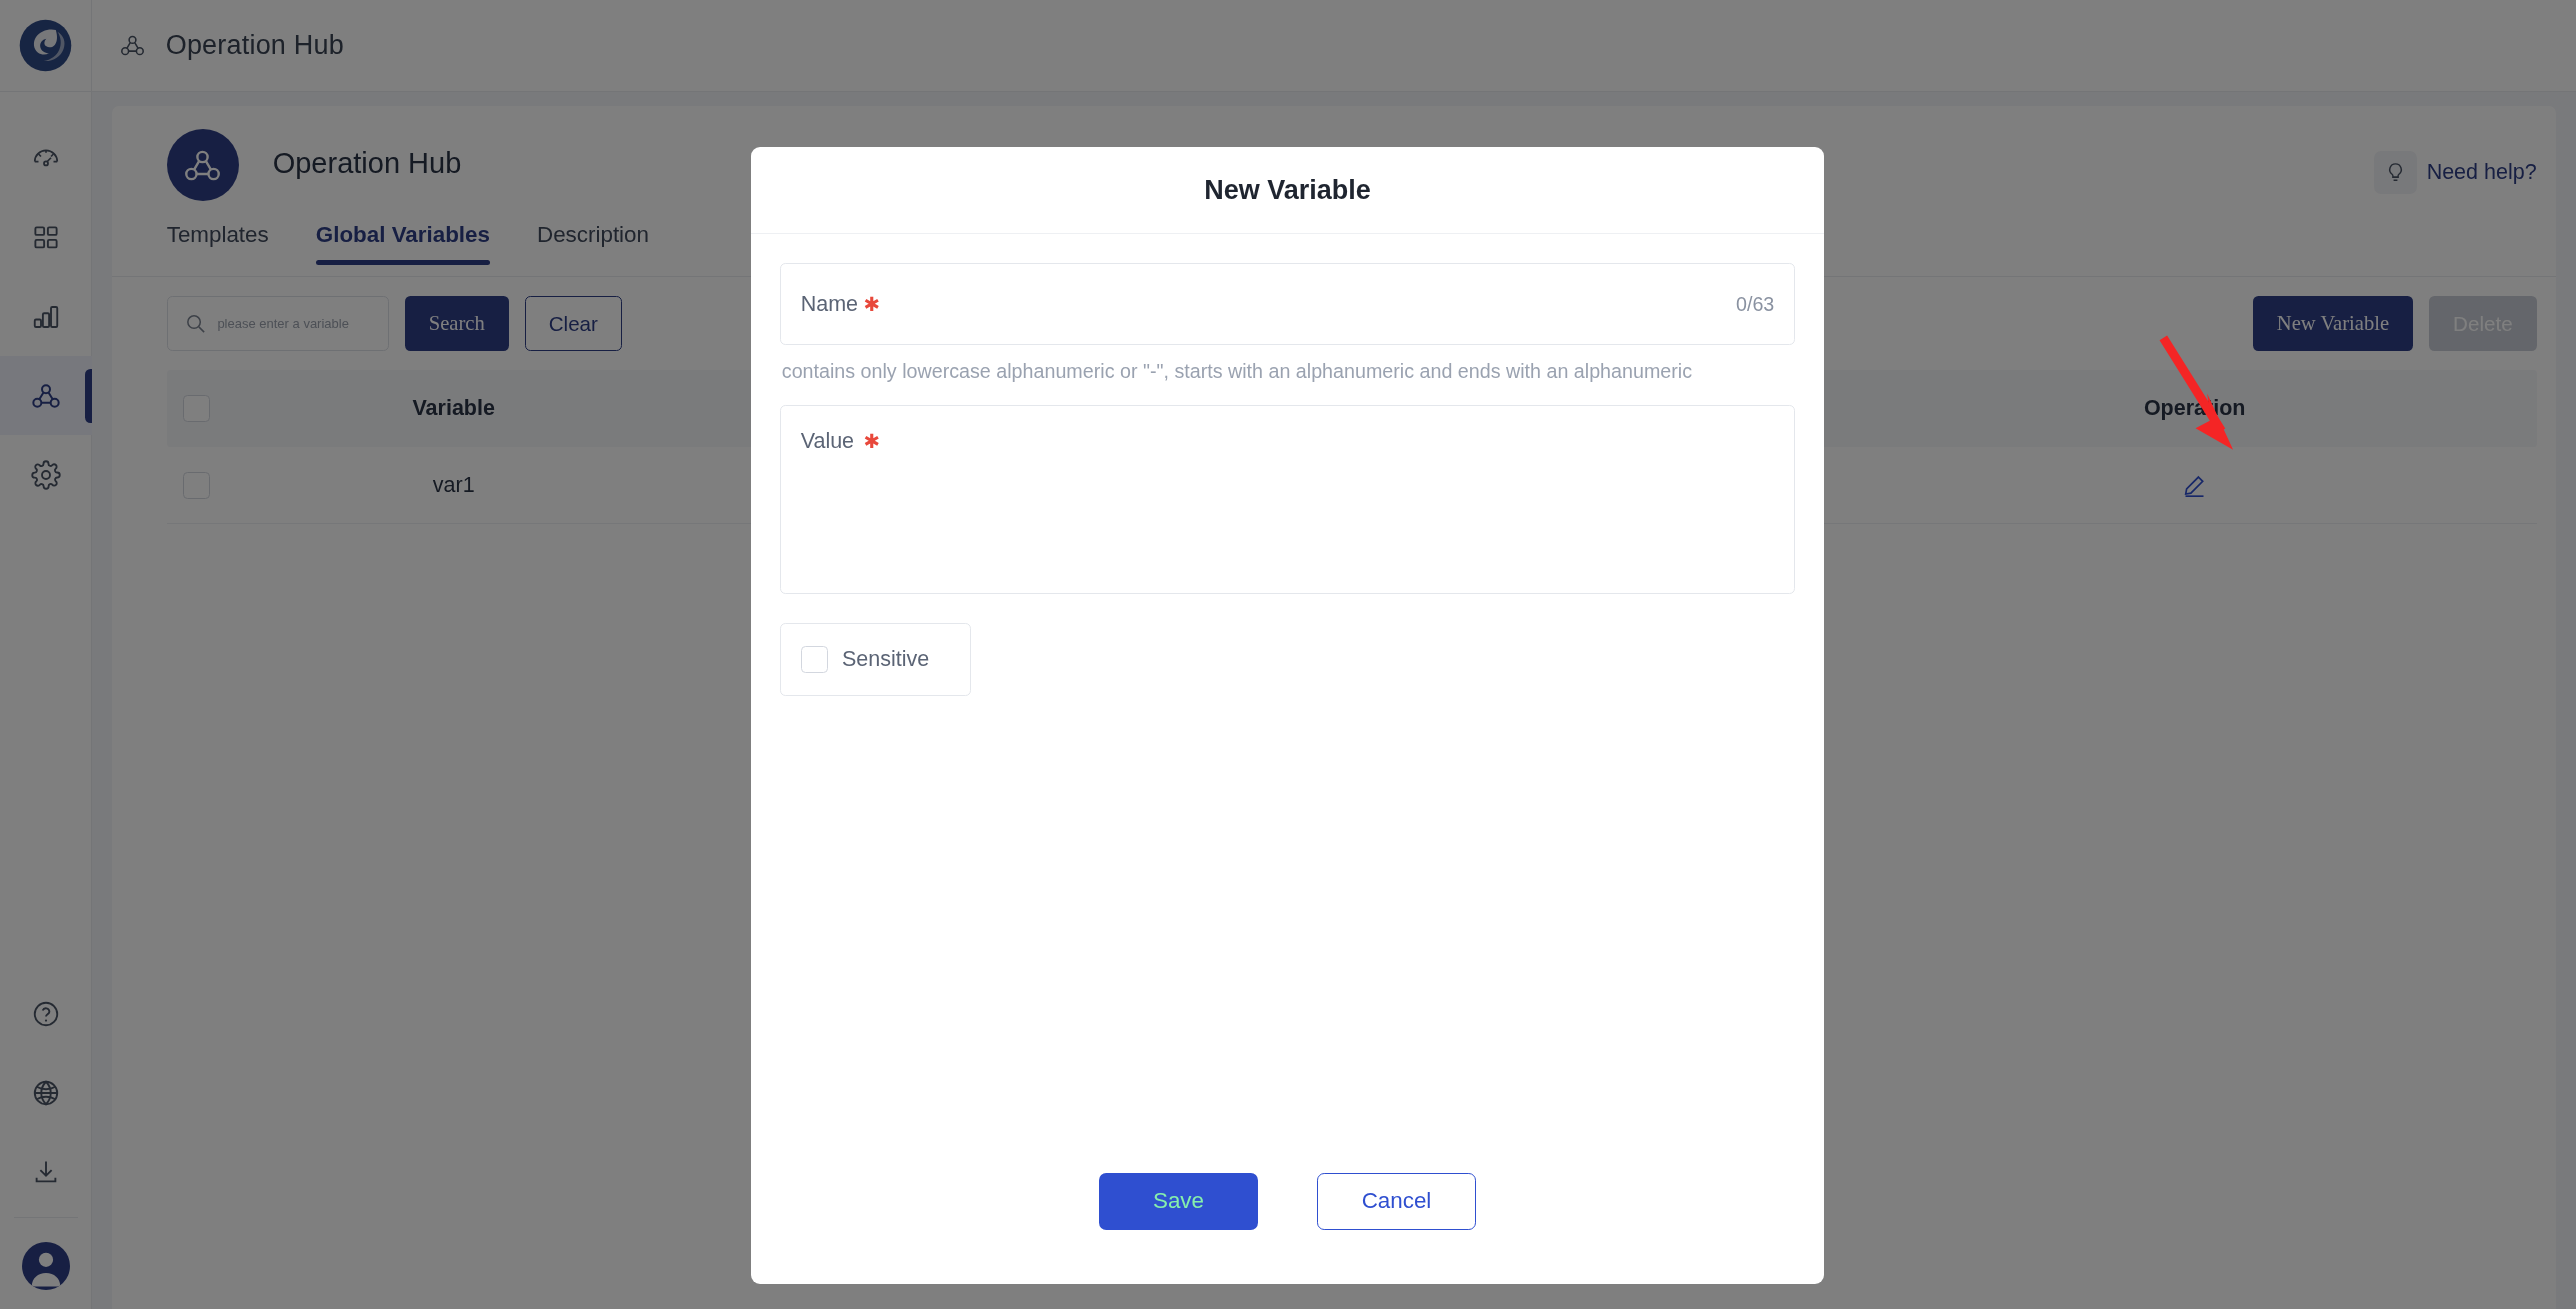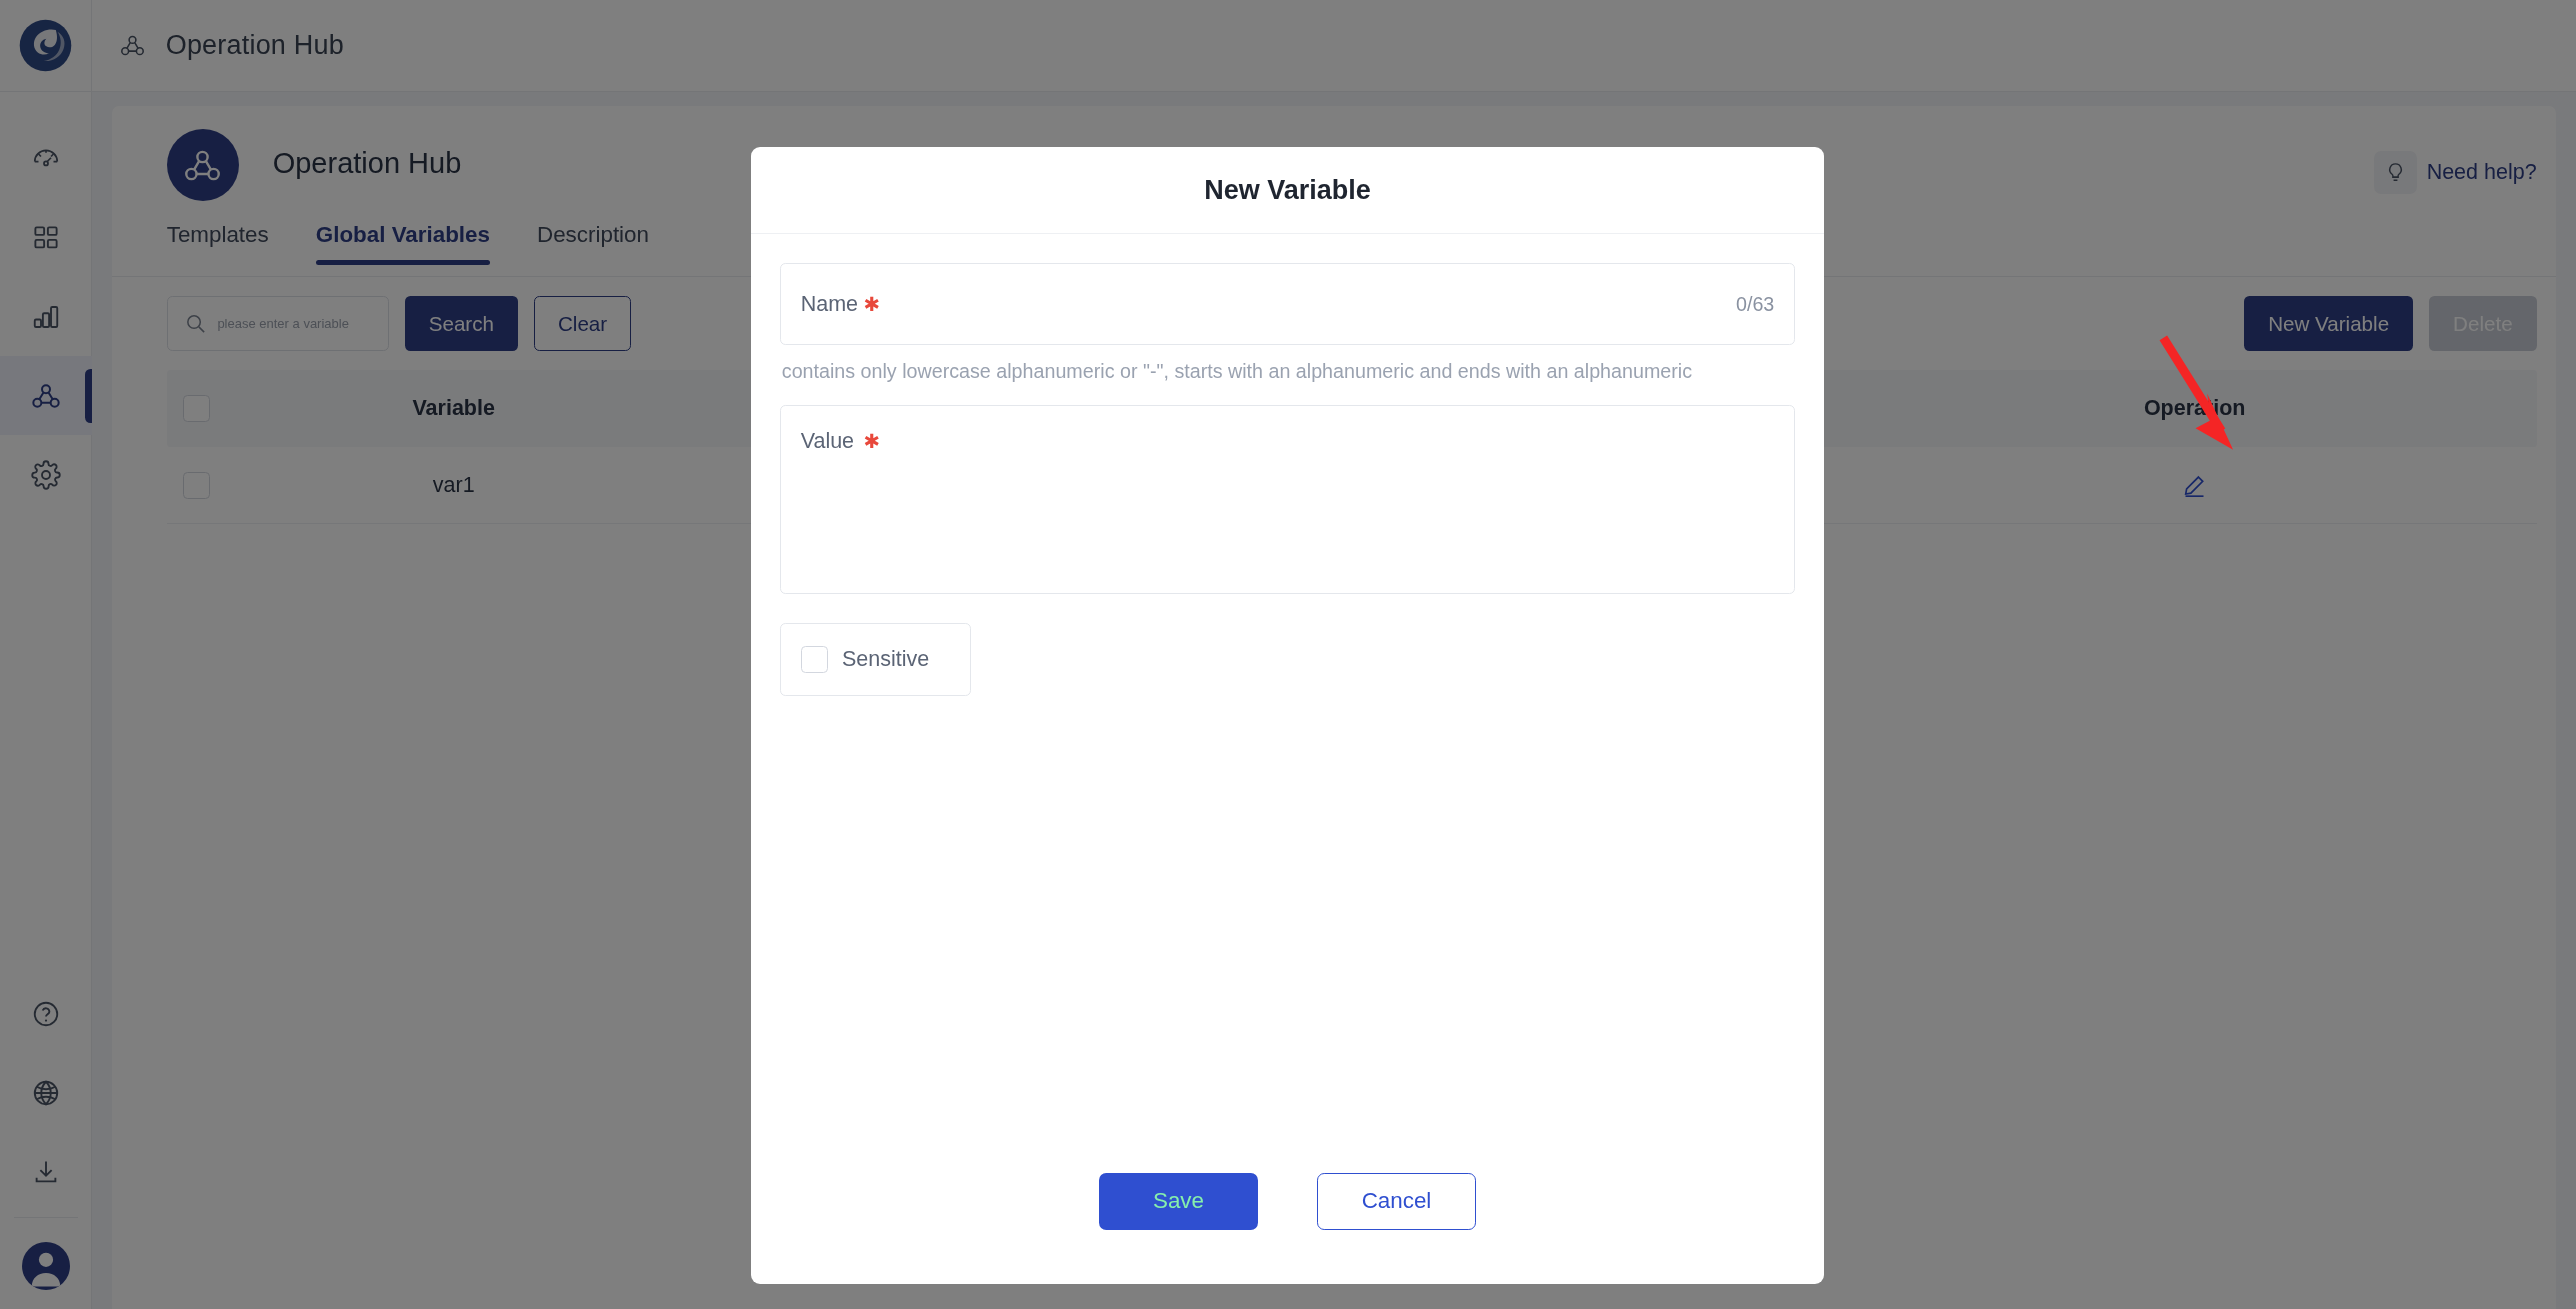--- a/index.html
+++ b/index.html
@@ -98,21 +98,21 @@
   .searchbox {
     width: 222px; height: 55px; border: 0.9px solid #dde0e6; border-radius: 5.4px;
     display: flex; align-items: center; gap: 10.7px; padding: 0 16px; background: #fff;
   }
   .searchbox .ph { font-size: 13px; color: #9aa1ad; }
   .btn {
     height: 55px; border-radius: 5.4px; font-size: 20.6px; padding: 0 23px;
     display: inline-flex; align-items: center; justify-content: center; cursor: pointer;
     border: 0.9px solid transparent; white-space: nowrap;
   }
-  .btn-primary { background: #2f3f87; color: #fff; }
+  .btn-primary { background: #2f3f87; color: #fff; font-family: Liberation Serif, serif; }
   .btn-outline { background: #fff; color: #2f3f87; border-color: #2f3f87; }
   .btn-disabled { background: #c9cdd6; color: #ffffff; cursor: default; }
   .toolbar .left-grp { display: flex; align-items: center; gap: 16px; }
   .toolbar .right-grp { margin-left: auto; display: flex; align-items: center; gap: 16px; }
 
   
   .table { padding: 0 19.7px 0 55px; }
   .trow { display: flex; align-items: center; height: 77px; text-align: center; }
   .thead { background: #f5f6f9; border-radius: 3.6px; font-weight: 700; color: #2b3446; font-size: 21.5px; }
   .tbody-row { border-bottom: 0.9px solid #eceef2; color: #2b3446; font-size: 21.5px; }

